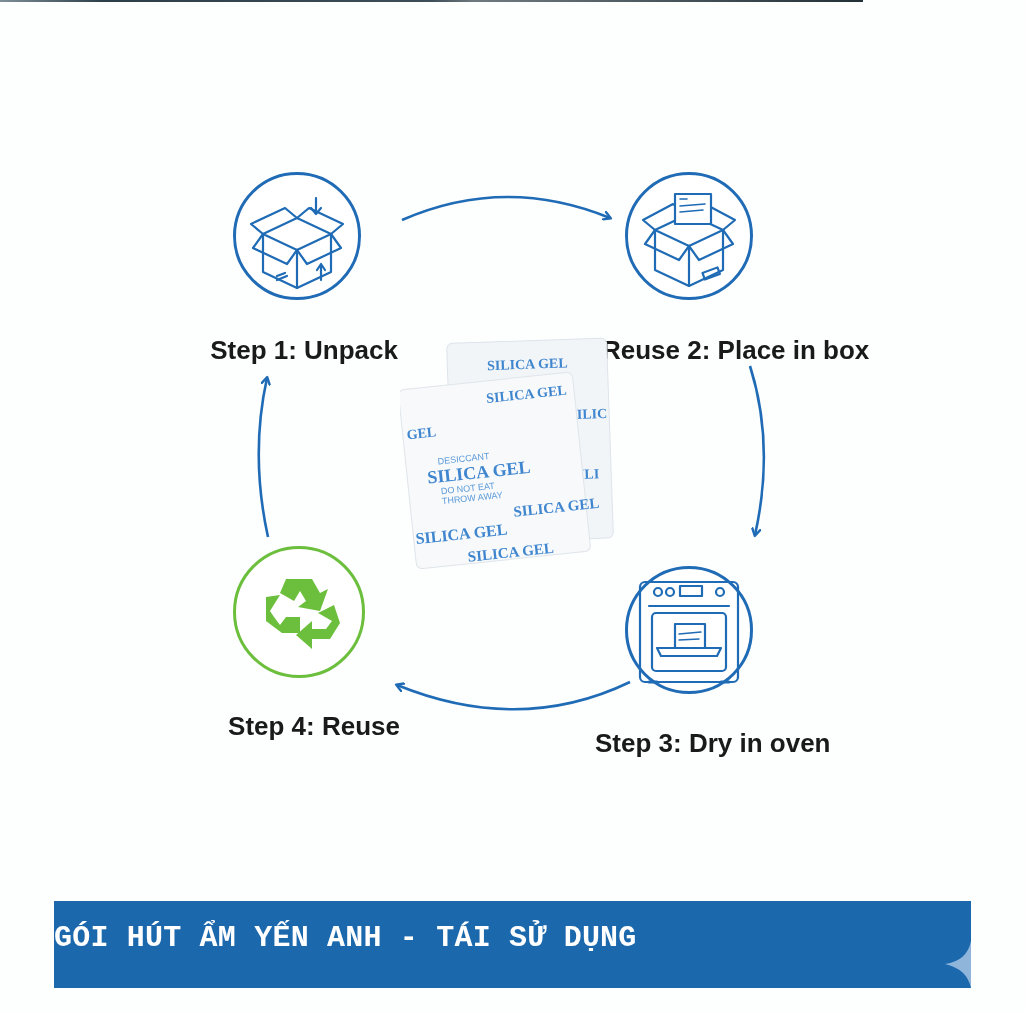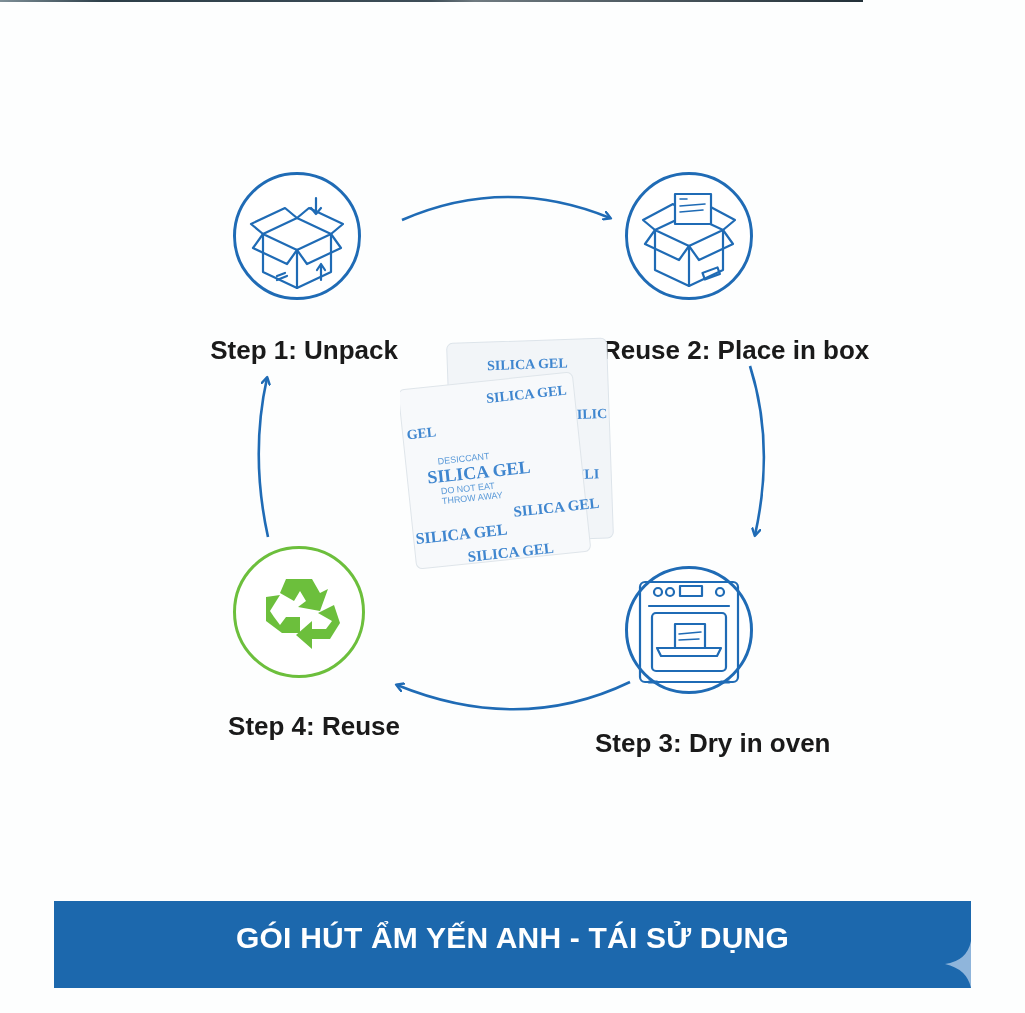--- a/index.html
+++ b/index.html
@@ -5,21 +5,21 @@
   html, body { margin:0; padding:0; }
   body { width:1025px; height:1013px; background:#fdfefe; position:relative; overflow:hidden; font-family:"Liberation Sans", sans-serif; }
   .topline { position:absolute; left:0; top:0; width:863px; height:2px; background:linear-gradient(90deg,#7e8f97 0%,#2c3e48 12%,#3e4e58 50%,#6f7a80 55%,#223038 100%); }
   .step { position:absolute; width:200px; text-align:center; }
   .step .circle { position:absolute; width:128px; height:128px; border-radius:50%; border:3px solid #1f6bb5; box-sizing:border-box; background:#fff; }
   .step .circle.green { border-color:#6cbf3c; }
   .step .label { position:absolute; left:0; width:200px; font-weight:bold; font-size:26px; color:#1a1a1a; text-align:right; white-space:nowrap; }
   .icon-svg { position:absolute; left:0; top:0; width:128px; height:128px; }
   .arrows { position:absolute; left:0; top:0; width:1025px; height:1013px; pointer-events:none; }
   .packet { position:absolute; left:400px; top:330px; width:215px; height:240px; }
-  .banner { position:absolute; left:54px; top:901px; width:917px; height:87px; background:#1c68ad; display:flex; align-items:center; justify-content:center; }
+  .banner { position:absolute; left:54px; top:901px; width:917px; height:87px; background:#1c68ad; display:flex; align-items:center; justify-content:flex-start;font-family:Liberation Mono, monospace; }
   .banner-title { color:#ffffff; font-weight:bold; font-size:30px; letter-spacing:0.2px; margin-top:-14px; }
   .banner-star { position:absolute; right:0; top:40px; width:26px; height:47px; }
 </style>
 </head>
 <body>
 
 <div class="topline"></div>
 
 <svg class="arrows" viewBox="0 0 1025 1013">
   <defs>

